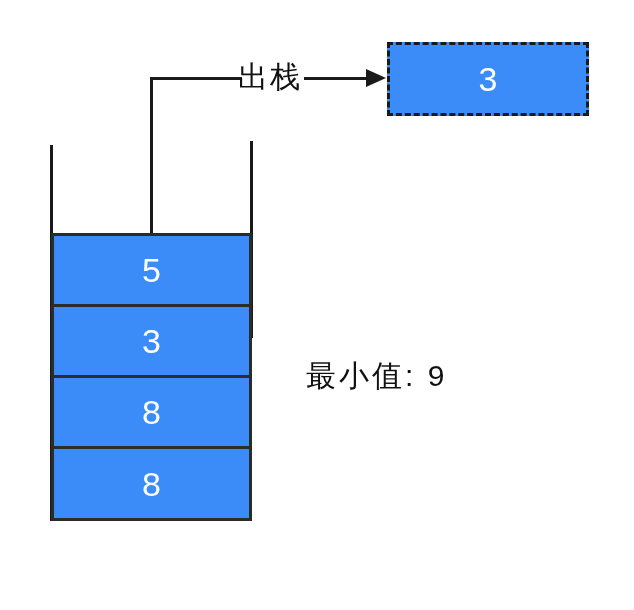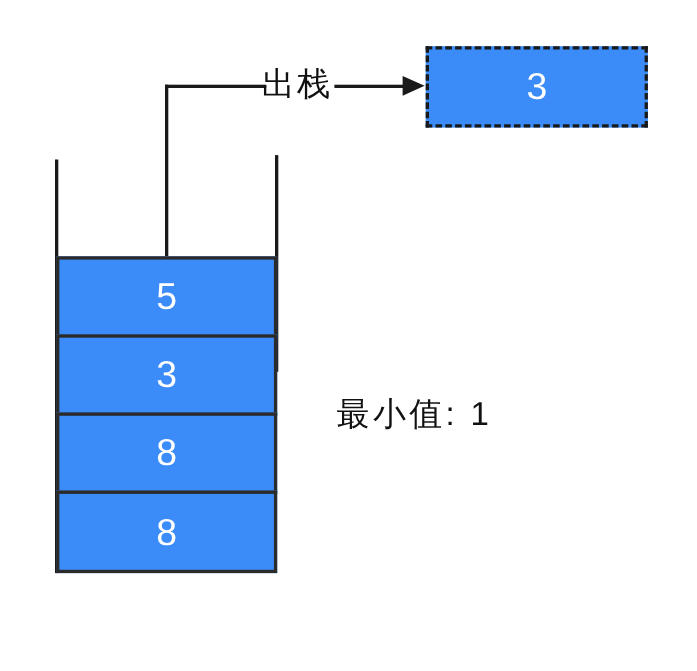--- a/index.html
+++ b/index.html
@@ -137,16 +137,16 @@
   <div class="stack-item item-1">
     <span class="value">3</span>
   </div>
   <div class="stack-item item-2">
     <span class="value">8</span>
   </div>
   <div class="stack-item item-3">
     <span class="value">8</span>
   </div>
 
-  <div class="min-value">最小值: 1</div>
+  <div class="min-value">最小值: 9</div>
 
 
 </div>
 
 </body></html>

